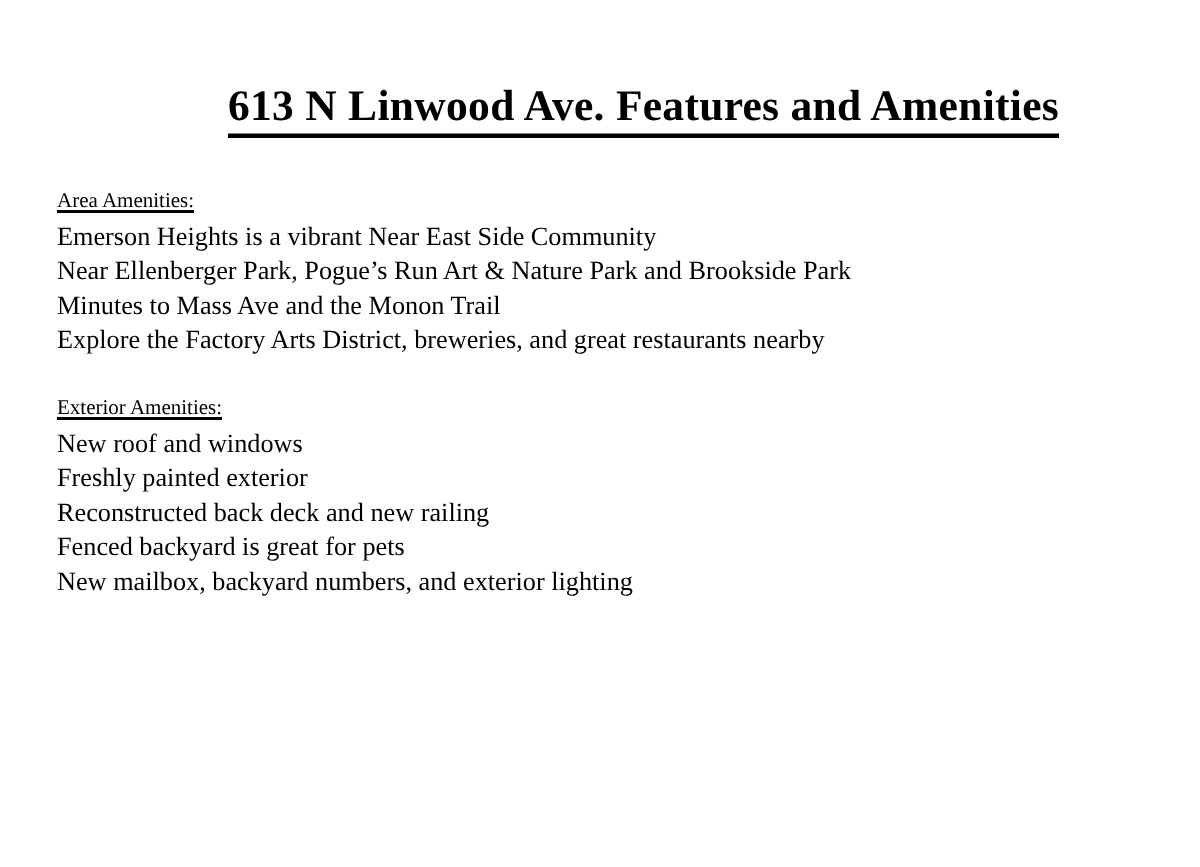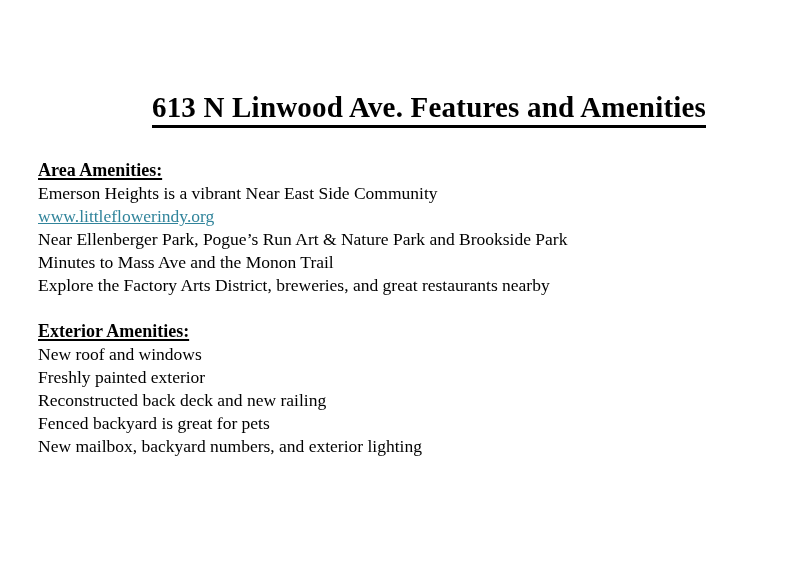--- a/index.html
+++ b/index.html
@@ -11,21 +11,21 @@
     color: #000000;
     overflow: hidden;
   }
   .page {
     width: 800px;
     height: 578px;
     background: #ffffff;
     position: relative;
   }
   .title-wrap {
-    padding-top: 92px;
+    padding-top: 56px;
     padding-left: 58px;   
     text-align: center;
   }
   .doc-title {
     display: inline-block;
     font-size: 29px;
     font-weight: bold;
     letter-spacing: 0.2px;
     border-bottom: 3px solid #000000;
     padding-bottom: 1px;
@@ -35,22 +35,22 @@
     margin-left: 38px;
     margin-right: 30px;
     margin-top: 31px;
     font-size: 17.5px;
     line-height: 23px;
   }
   .section + .section {
     margin-top: 23px; 
   }
   .section-heading {
-    font-weight: bold;
-    font-size: 18px;
+    font-weight: normal;
+    font-size: 14px;
     text-decoration: underline;
     text-decoration-thickness: 2px;
     text-underline-offset: 2px;
   }
   .line {
     white-space: nowrap;
   }
   a.line-link {
     text-decoration: underline;
     cursor: pointer;
@@ -61,21 +61,20 @@
 <body>
 
 <div class="page">
   <div class="title-wrap">
     <span class="doc-title">613 N Linwood Ave. Features and Amenities</span>
   </div>
   <div class="content" id="sections">
       <div class="section">
         <div class="section-heading">Area Amenities:</div>
         <div class="line">Emerson Heights is a vibrant Near East Side Community</div>
-        <div class="line"><a class="line-link" href="#" style="color: rgb(49, 132, 155);">www.littleflowerindy.org</a></div>
         <div class="line">Near Ellenberger Park, Pogue’s Run Art &amp; Nature Park and Brookside Park</div>
         <div class="line">Minutes to Mass Ave and the Monon Trail</div>
         <div class="line">Explore the Factory Arts District, breweries, and great restaurants nearby</div>
       </div>
       <div class="section">
         <div class="section-heading">Exterior Amenities:</div>
         <div class="line">New roof and windows</div>
         <div class="line">Freshly painted exterior</div>
         <div class="line">Reconstructed back deck and new railing</div>
         <div class="line">Fenced backyard is great for pets</div>

